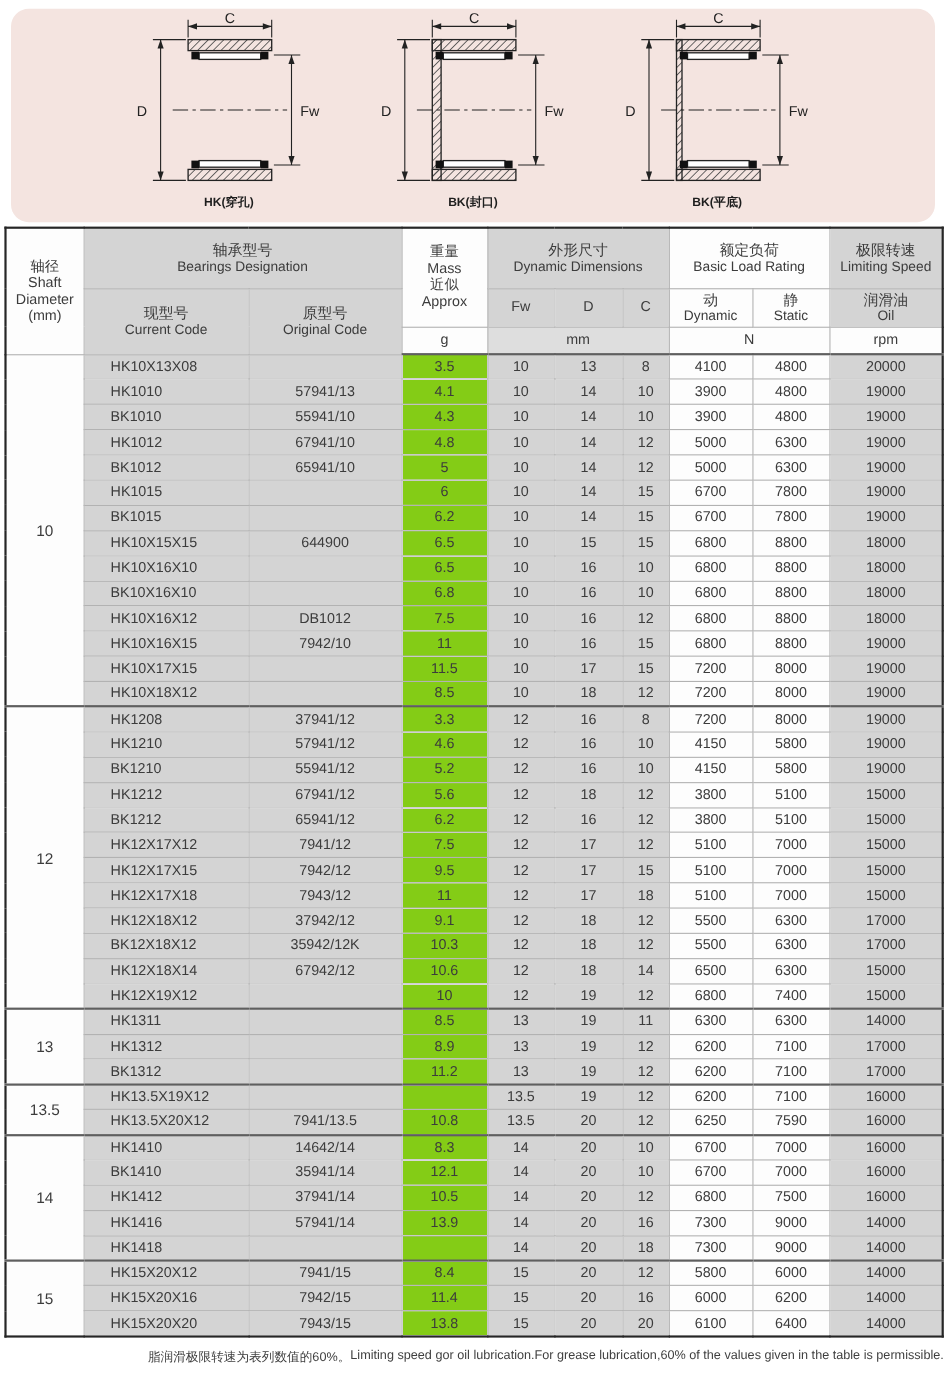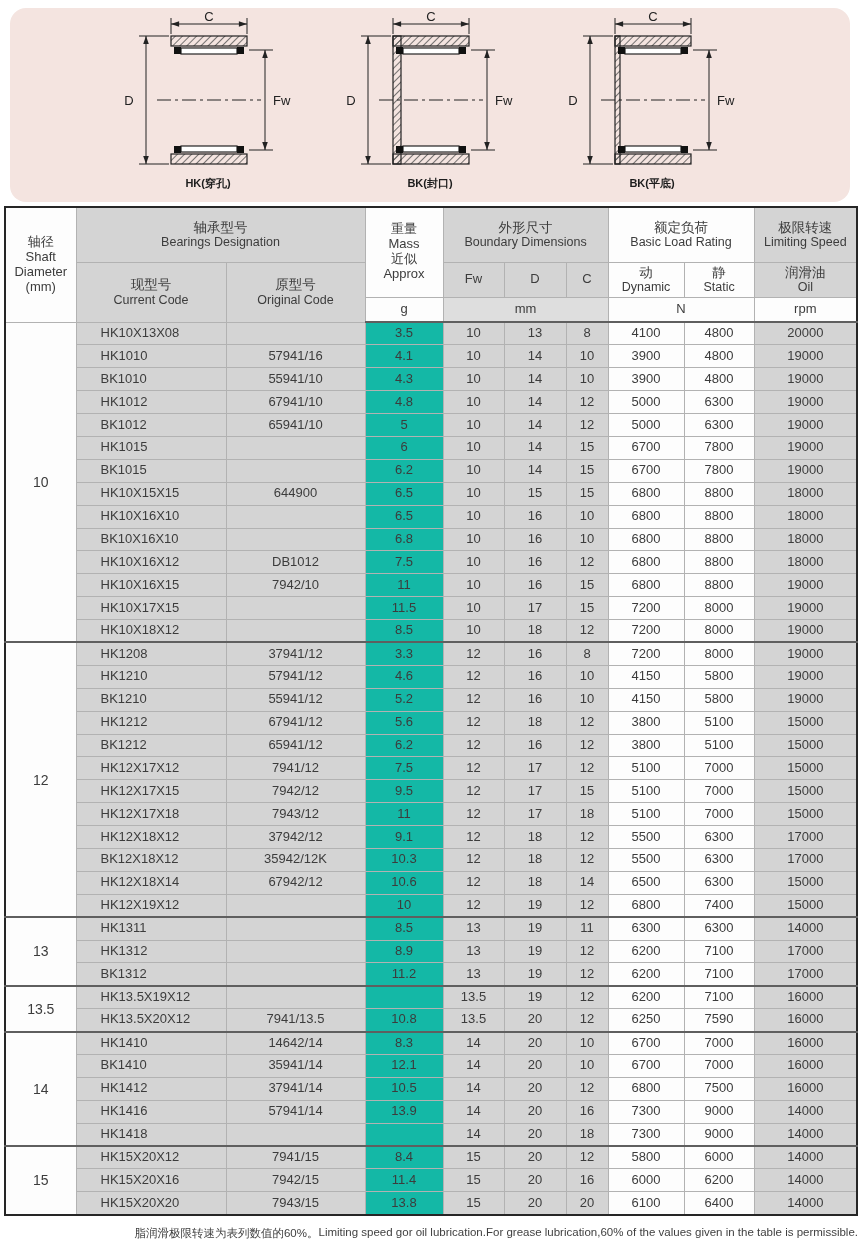--- a/index.html
+++ b/index.html
@@ -26,21 +26,21 @@
   .zh{ display:block; font-size:13.5px; }
   .en{ display:block; font-size:12.5px; }
   .hdr-diam span{ display:block; font-size:13px; }
   thead tr.r3 td{ border-bottom:2px solid #5f5f5f; }
 
   .data-row{ height:22.9px; }
   .group-start td{ border-top:2px solid #5f5f5f; }
   .c-diam{ background:#fdfdfd; font-size:14px; }
   .c-code{ background:#d4d4d4; text-align:left; padding-left:24px; }
   .c-orig{ background:#d4d4d4; }
-  .c-mass{ background:#14b8a6; }
+  .c-mass{ background:#84cc16; }
   .c-fw,.c-d,.c-c{ background:#d4d4d4; }
   .c-dyn,.c-stat{ background:#fdfdfd; }
   .c-oil{ background:#d4d4d4; }
 
   
   .footnotes{ width:852px; margin:10px 0 0 6px; display:flex; justify-content:flex-end;
     font-size:11.5px; color:#3f3f3f; }
 </style>
 </head>
 <body>
@@ -184,21 +184,21 @@
       </td>
       <td class="gray" colspan="2">
         <span class="zh">轴承型号</span>
         <span class="en">Bearings Designation</span>
       </td>
       <td class="white" rowspan="2">
         <span class="hdr-diam"><span>重量</span><span>Mass</span><span>近似</span><span>Approx</span></span>
       </td>
       <td class="gray" colspan="3">
         <span class="zh">外形尺寸</span>
-        <span class="en">Boundary Dimensions</span>
+        <span class="en">Dynamic Dimensions</span>
       </td>
       <td class="white" colspan="2">
         <span class="zh">额定负荷</span>
         <span class="en">Basic Load Rating</span>
       </td>
       <td class="gray">
         <span class="zh">极限转速</span>
         <span class="en">Limiting Speed</span>
       </td>
     </tr>
@@ -242,21 +242,21 @@
         <td class="c-mass">3.5</td>
         <td class="c-fw">10</td>
         <td class="c-d">13</td>
         <td class="c-c">8</td>
         <td class="c-dyn">4100</td>
         <td class="c-stat">4800</td>
         <td class="c-oil">20000</td>
       </tr>
       <tr class="data-row">
         <td class="c-code">HK1010</td>
-        <td class="c-orig">57941/16</td>
+        <td class="c-orig">57941/13</td>
         <td class="c-mass">4.1</td>
         <td class="c-fw">10</td>
         <td class="c-d">14</td>
         <td class="c-c">10</td>
         <td class="c-dyn">3900</td>
         <td class="c-stat">4800</td>
         <td class="c-oil">19000</td>
       </tr>
       <tr class="data-row">
         <td class="c-code">BK1010</td>

